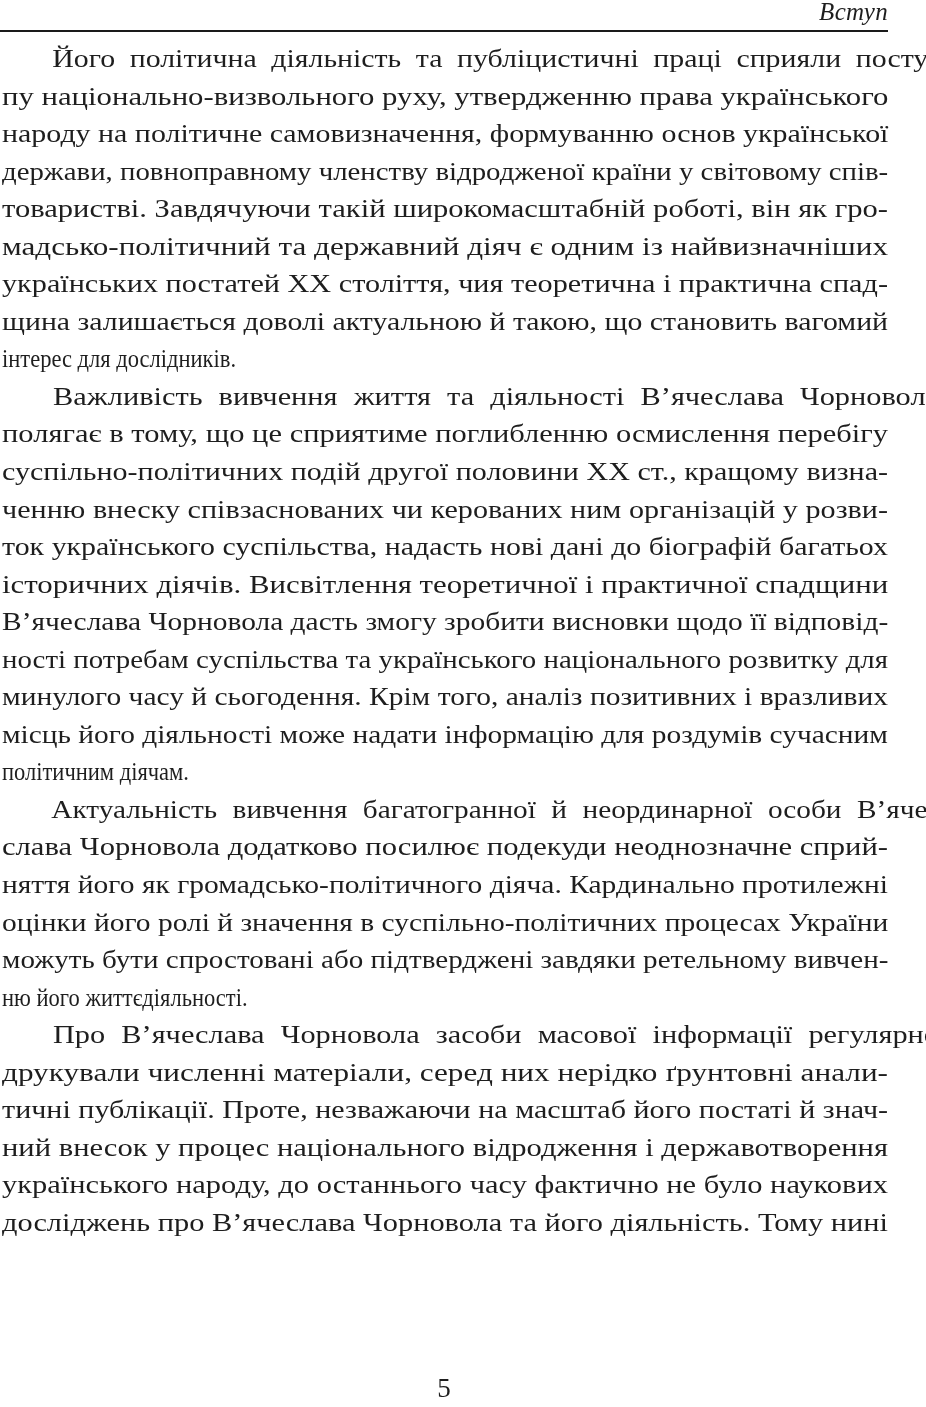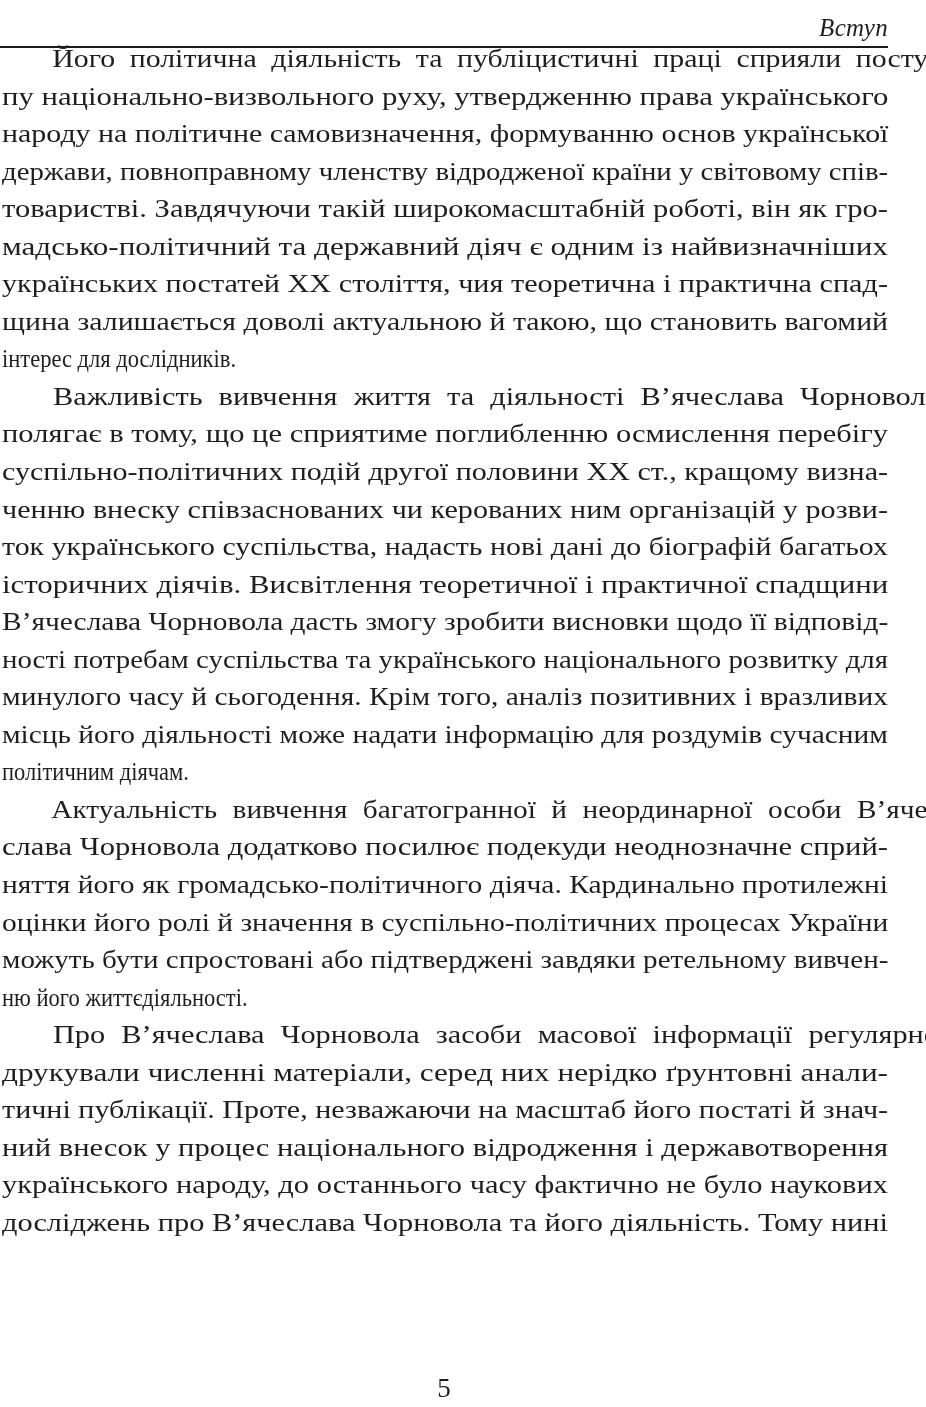--- a/index.html
+++ b/index.html
@@ -11,21 +11,21 @@
       width: 926px;
       height: 1407px;
       position: relative;
       overflow: hidden;
       color: #1e1e1e;
       font-family: "Liberation Serif", "DejaVu Serif", serif;
     }
     .running-head {
       position: absolute;
       left: 0;
-      top: 16px;
+      top: 0;
       width: 888px;
       height: 30px;
       border-bottom: 2.5px solid #1a1a1a;
     }
     .running-head-title {
       position: absolute;
       right: 0;
       top: -2px;
       font-style: italic;
       font-size: 25px;

